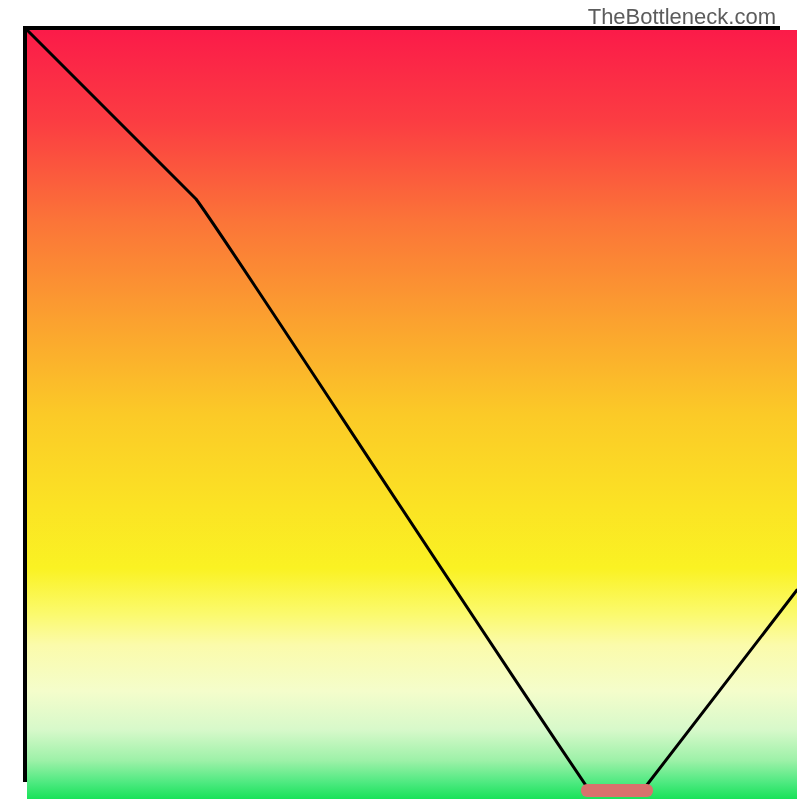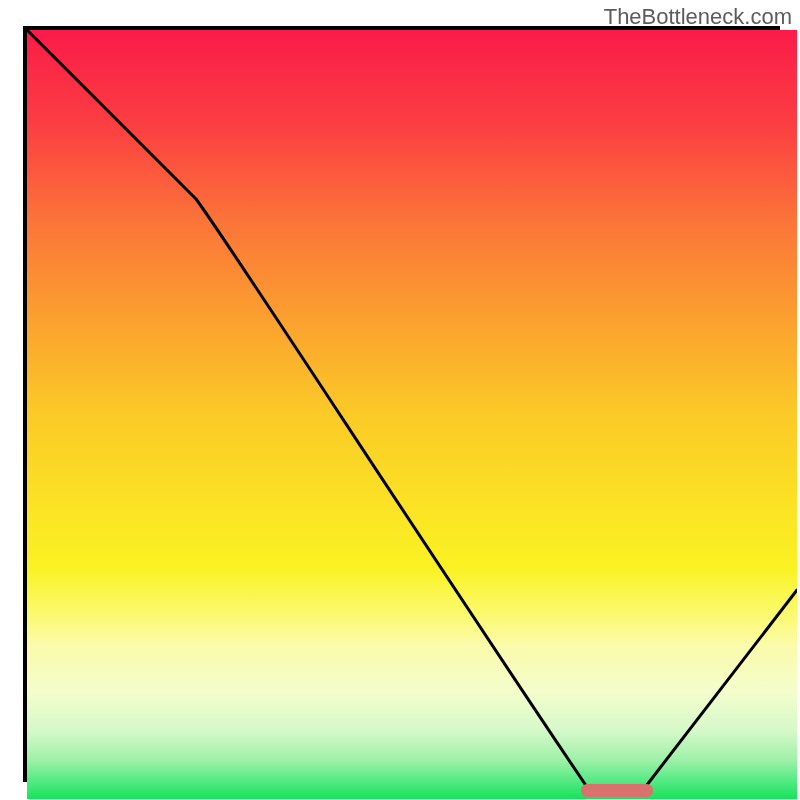--- a/index.html
+++ b/index.html
@@ -12,21 +12,21 @@
     font-family: Arial, Helvetica, sans-serif;
   }
   .container {
     position: relative;
     width: 800px;
     height: 800px;
   }
   .watermark {
     position: absolute;
     top: 4px;
-    right: 8px;
+    right: 24px;
     font-size: 22px;
     font-weight: 500;
     color: #5c5c5c;
     z-index: 20;
   }
   .plot-frame {
     position: absolute;
     left: 23px;
     top: 26px;
     width: 757px;

